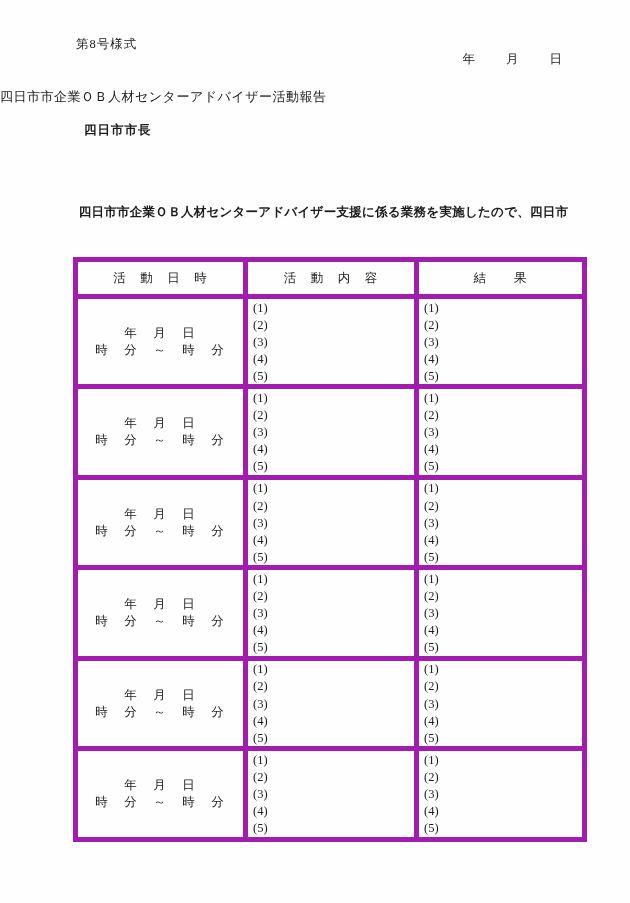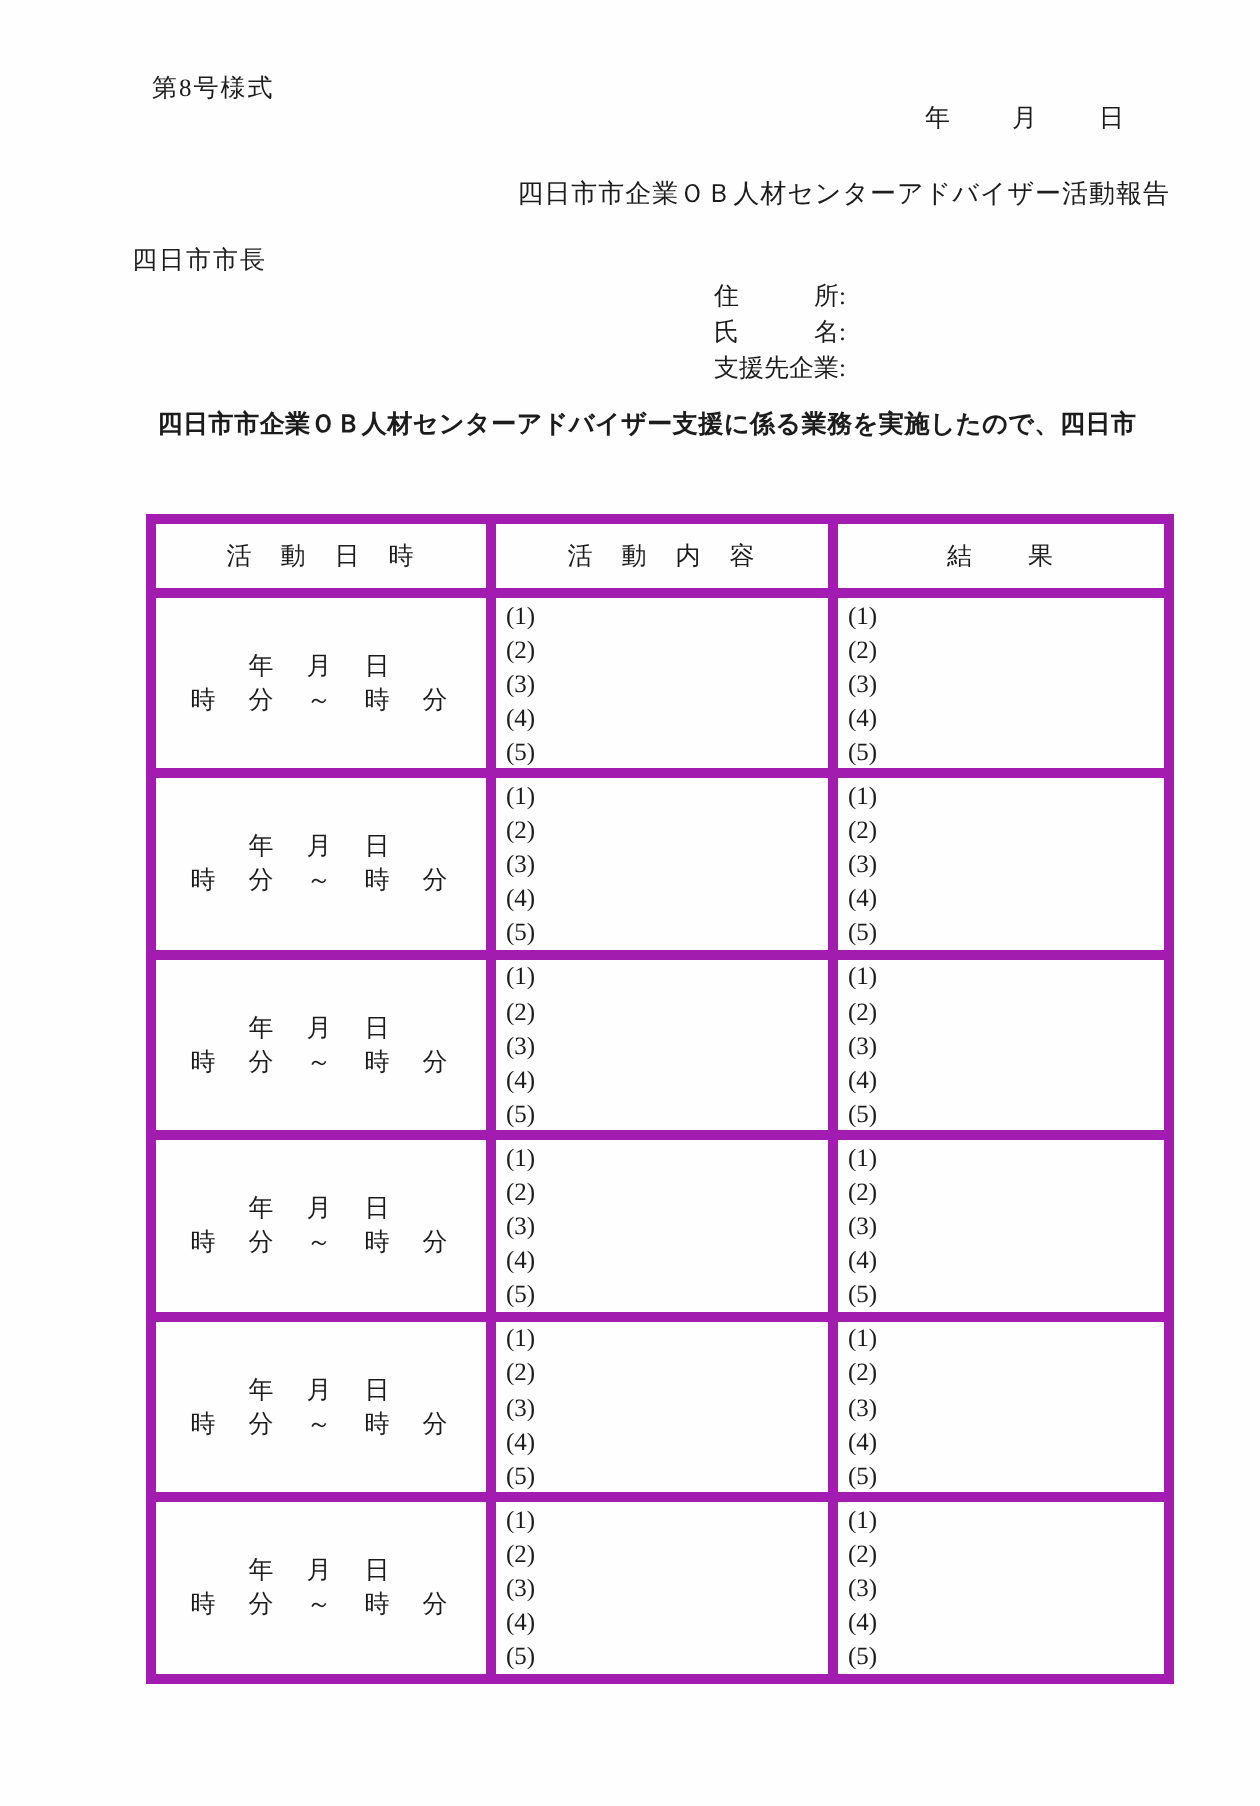--- a/index.html
+++ b/index.html
@@ -30,32 +30,33 @@
     right: 66px;
     font-size: 12.5px;
     letter-spacing: 2px;
     white-space: pre;
   }
   .doc-title {
     position: absolute;
     top: 88px;
     left: 0;
     width: 585px;
-    text-align: right;
+    text-align: left;
     font-size: 13px;
     letter-spacing: 0.5px;
     white-space: pre;
   }
   .addressee {
     position: absolute;
-    left: 66px;
+    left: 84px;
     top: 122px;
     font-size: 12.5px;
     letter-spacing: 1px;
     white-space: pre;
+    font-weight: bold;
   }
   .sender-block {
     position: absolute;
     left: 357px;
     top: 139px;
     font-size: 12.5px;
     line-height: 18px;
   }
   .sender-block div {
     white-space: pre;
@@ -130,25 +131,20 @@
 <div class="page">
 
   <div class="form-number">第8号様式</div>
 
   <div class="date-line">年　　月　　日</div>
 
   <div class="doc-title">四日市市企業ＯＢ人材センターアドバイザー活動報告</div>
 
   <div class="addressee">四日市市長</div>
 
-  <div class="sender-block">
-    <div>住　　　所:</div>
-    <div>氏　　　名:</div>
-    <div>支援先企業:</div>
-  </div>
 
   <div class="body-paragraph">
     <div class="body-line-1">　四日市市企業ＯＢ人材センターアドバイザー支援に係る業務を実施したので、四日市</div>
   </div>
 
   <table class="activity-table">
     <colgroup>
       <col class="c1">
       <col class="c2">
       <col class="c3">

